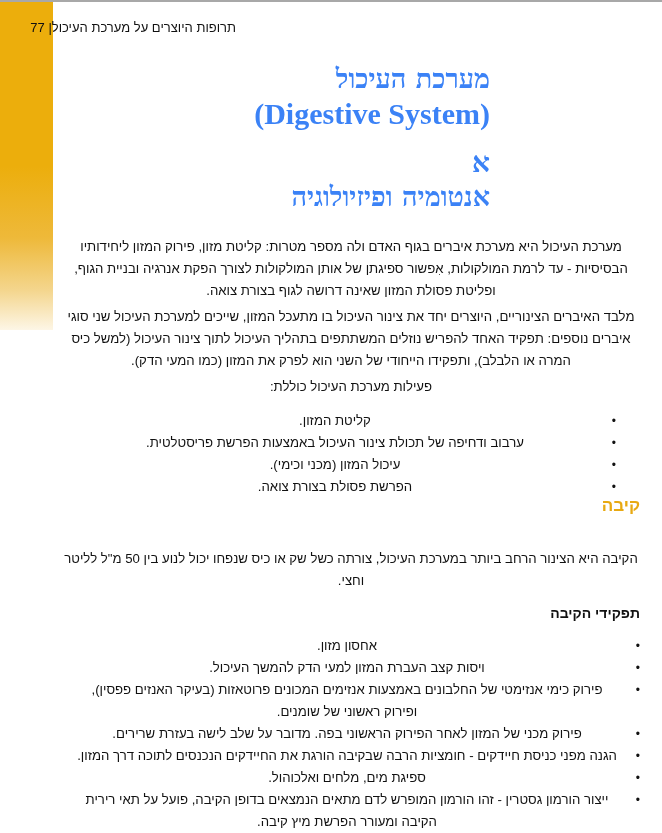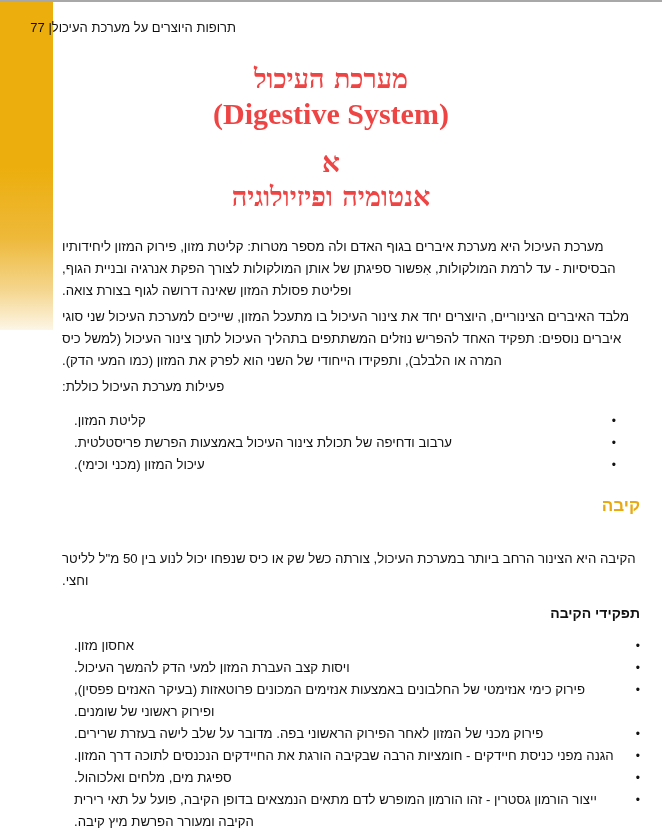--- a/index.html
+++ b/index.html
@@ -10,28 +10,28 @@
   }
   .top-border { position: absolute; left: 0; top: 0; width: 662px; height: 2px; background: #a8a8a8; }
   .side-bar {
     position: absolute; left: 0; top: 2px; width: 53px; height: 328px;
     background: linear-gradient(to bottom, #ecae0c 0%, #ecae0c 50%, #eeb93a 72%, #f4d68e 88%, #fdf6e6 100%);
   }
   .running-header {
     position: absolute; top: 20px; left: 56px; width: 180px;
     direction: rtl; text-align: right; font-size: 13px; white-space: nowrap;
   }
-  .titles { position: absolute; left: 161px; width: 340px; top: 62px; text-align: center; color: #ef4444;
+  .titles { position: absolute; left: 150px; width: 340px; top: 62px; text-align: right; color: #3b82f6;
     font-family: "DejaVu Serif", "Liberation Serif", serif; font-weight: bold; }
   .title-he { font-size: 27px; line-height: 34px; direction: rtl; }
   .title-en { font-size: 27px; line-height: 36px; font-family: "Liberation Serif", serif; font-weight: bold; font-size: 30px; }
   .section-letter { font-size: 28px; line-height: 34px; margin-top: 14px; direction: rtl; }
   .section-title { font-size: 27px; line-height: 34px; direction: rtl; }
   .content {
-    position: absolute; left: 62px; width: 578px; direction: rtl; text-align: left;
+    position: absolute; left: 62px; width: 578px; direction: rtl; text-align: center;
     font-size: 13.2px; line-height: 22px;
   }
   p { margin: 0; }
   .p1 { top: 236px; }
   .p2 { top: 306px; }
   .list-intro { top: 376px; }
   ul.bullets { list-style: none; margin: 12px; padding: 0; }
   ul.bullets li { position: relative; padding-right: 32px; line-height: 22px; }
   ul.bullets li::before {
     content: "\2022"; position: absolute; right: 12px; top: 0; font-size: 12px;
@@ -64,20 +64,21 @@
 
 <p class="content p1">מערכת העיכול היא מערכת איברים בגוף האדם ולה מספר מטרות: קליטת מזון, פירוק המזון ליחידותיו הבסיסיות - עד לרמת המולקולות, אִפשור ספיגתן של אותן המולקולות לצורך הפקת אנרגיה ובניית הגוף, ופליטת פסולת המזון שאינה דרושה לגוף בצורת צואה.</p>
 <p class="content p2">מלבד האיברים הצינוריים, היוצרים יחד את צינור העיכול בו מתעכל המזון, שייכים למערכת העיכול שני סוגי איברים נוספים: תפקיד האחד להפריש נוזלים המשתתפים בתהליך העיכול לתוך צינור העיכול (למשל כיס המרה או הלבלב), ותפקידו הייחודי של השני הוא לפרק את המזון (כמו המעי הדק).</p>
 
 <div class="content list-intro">
   <p>פעילות מערכת העיכול כוללת:</p>
   <ul class="bullets">
     <li>קליטת המזון.</li>
     <li>ערבוב ודחיפה של תכולת צינור העיכול באמצעות הפרשת פריסטלטית.</li>
     <li>עיכול המזון (מכני וכימי).</li>
+    <li>הפרשת פסולת בצורת צואה.</li>
   </ul>
 </div>
 
 <div class="stomach-heading">קיבה</div>
 <p class="content stomach-text">הקיבה היא הצינור הרחב ביותר במערכת העיכול, צורתה כשל שק או כיס שנפחו יכול לנוע בין 50 מ"ל לליטר וחצי.</p>
 
 <div class="roles-heading">תפקידי הקיבה</div>
 <ul class="content bullets roles-list">
   <li>אחסון מזון.</li>
   <li>ויסות קצב העברת המזון למעי הדק להמשך העיכול.</li>

